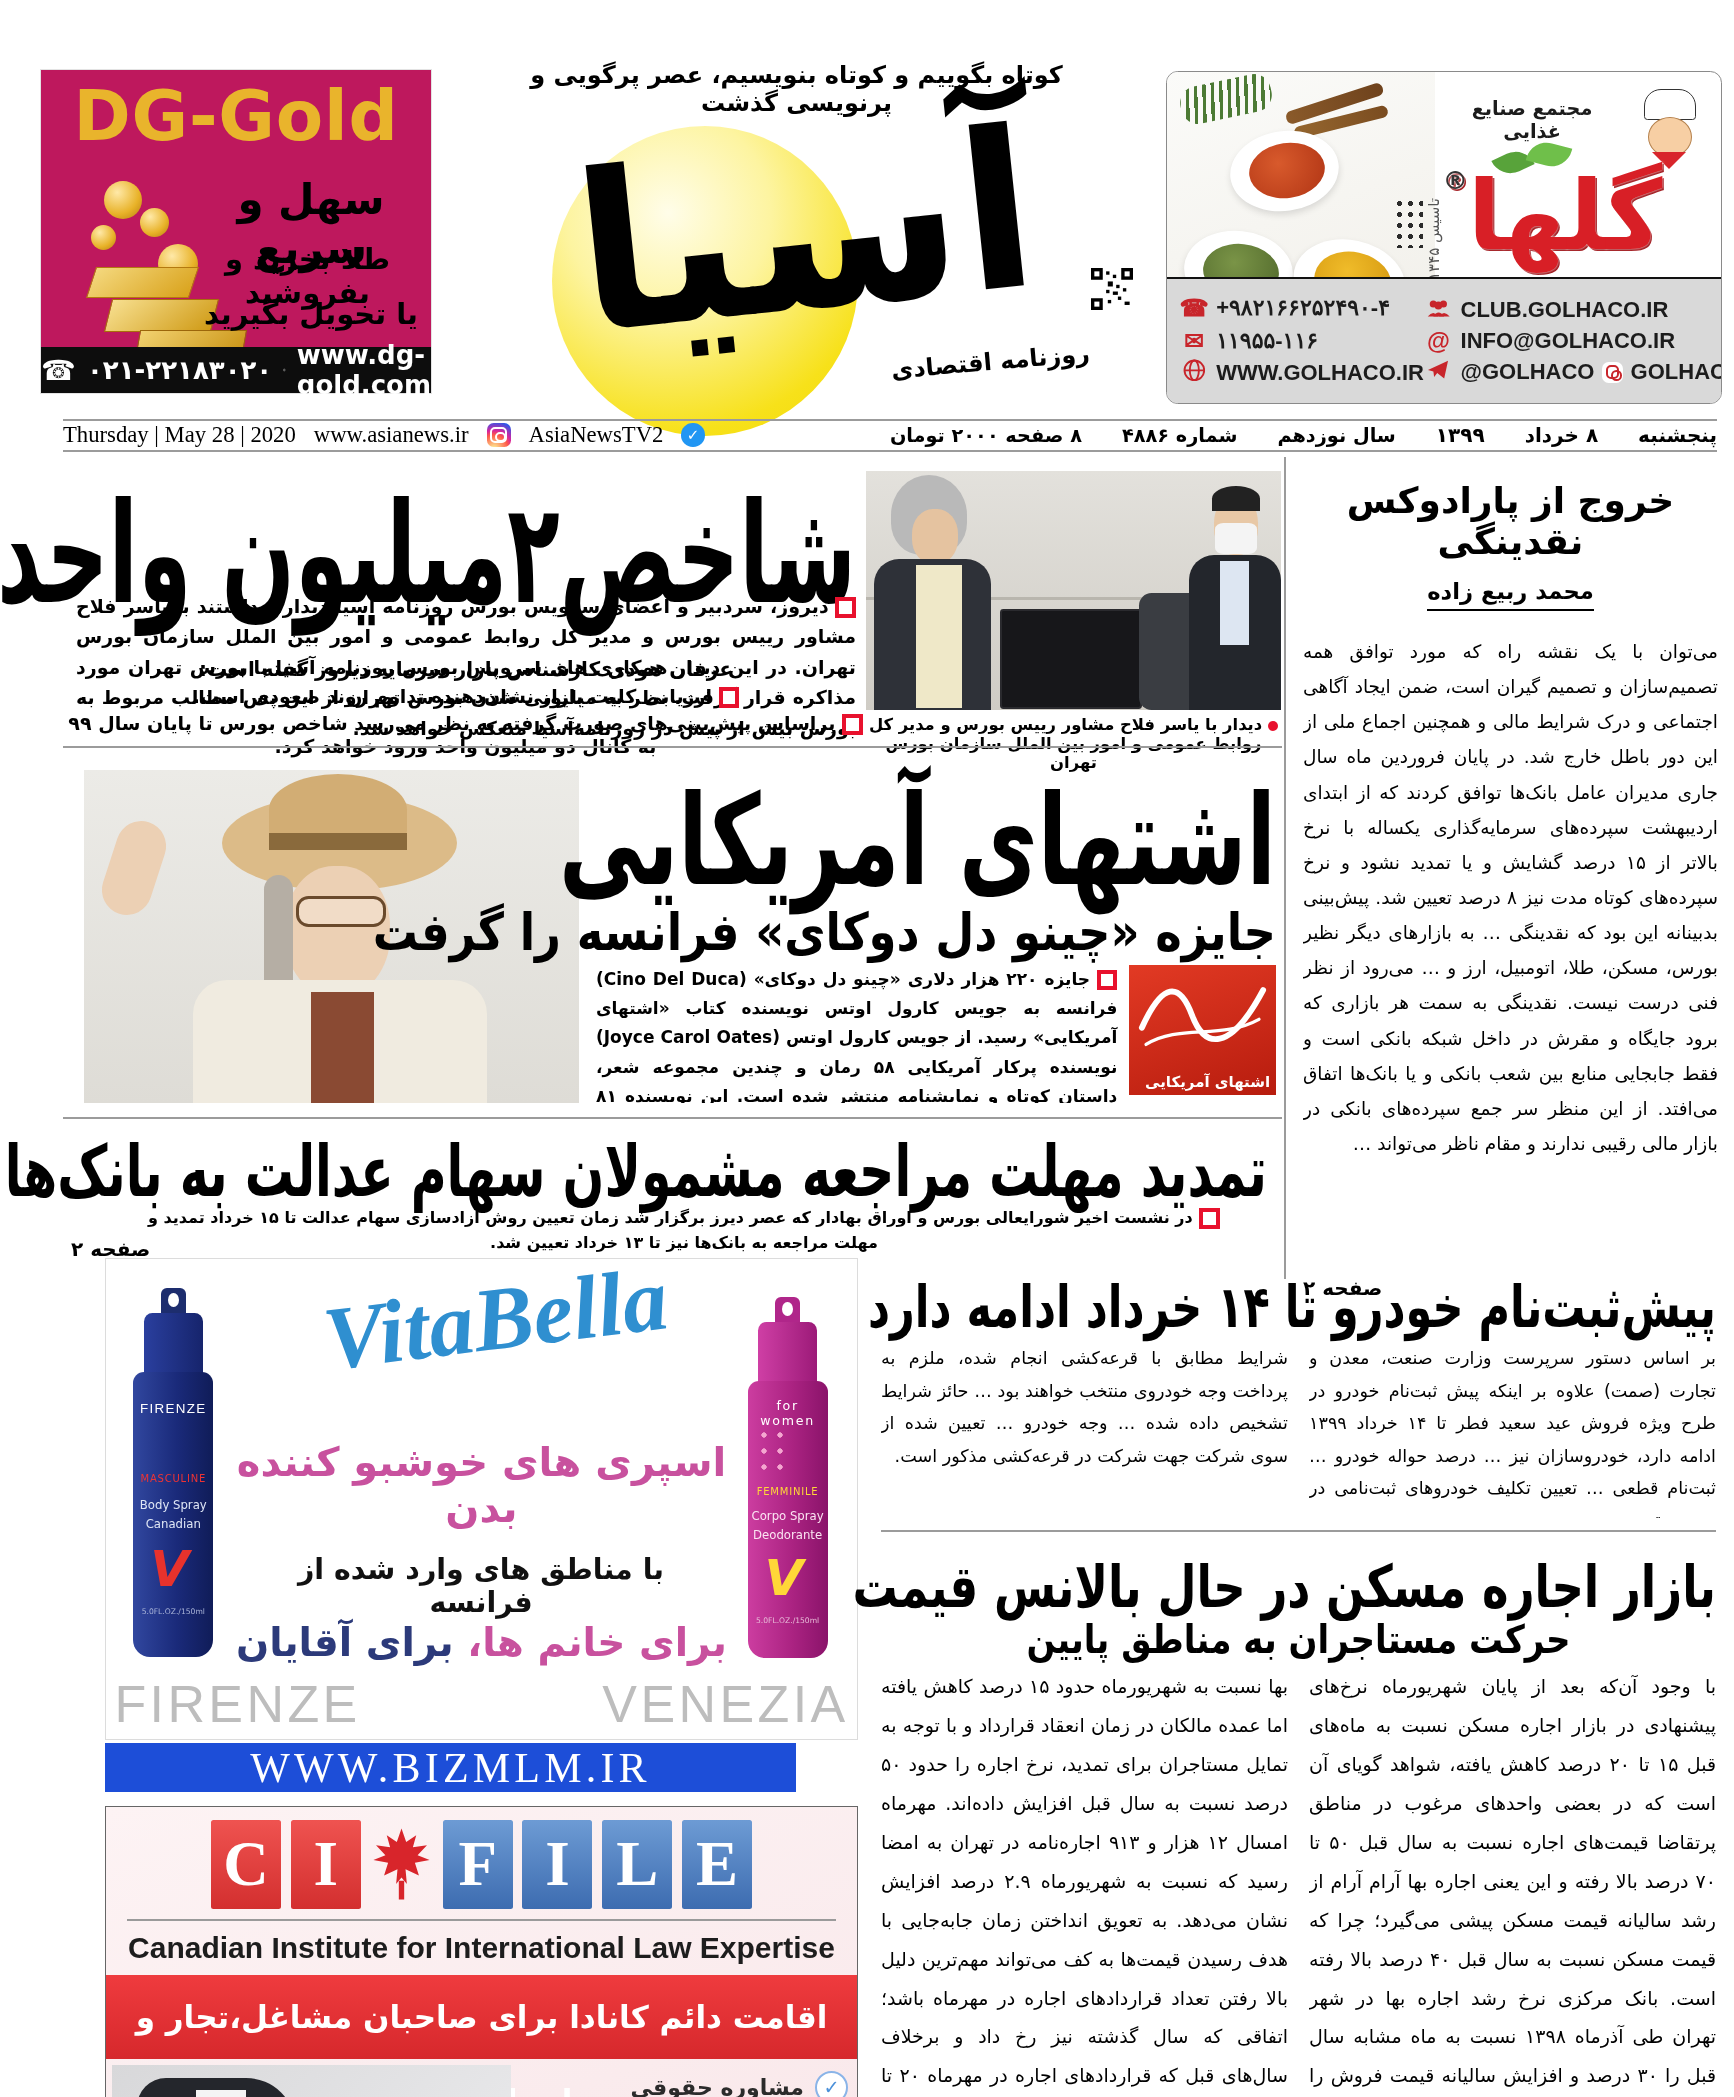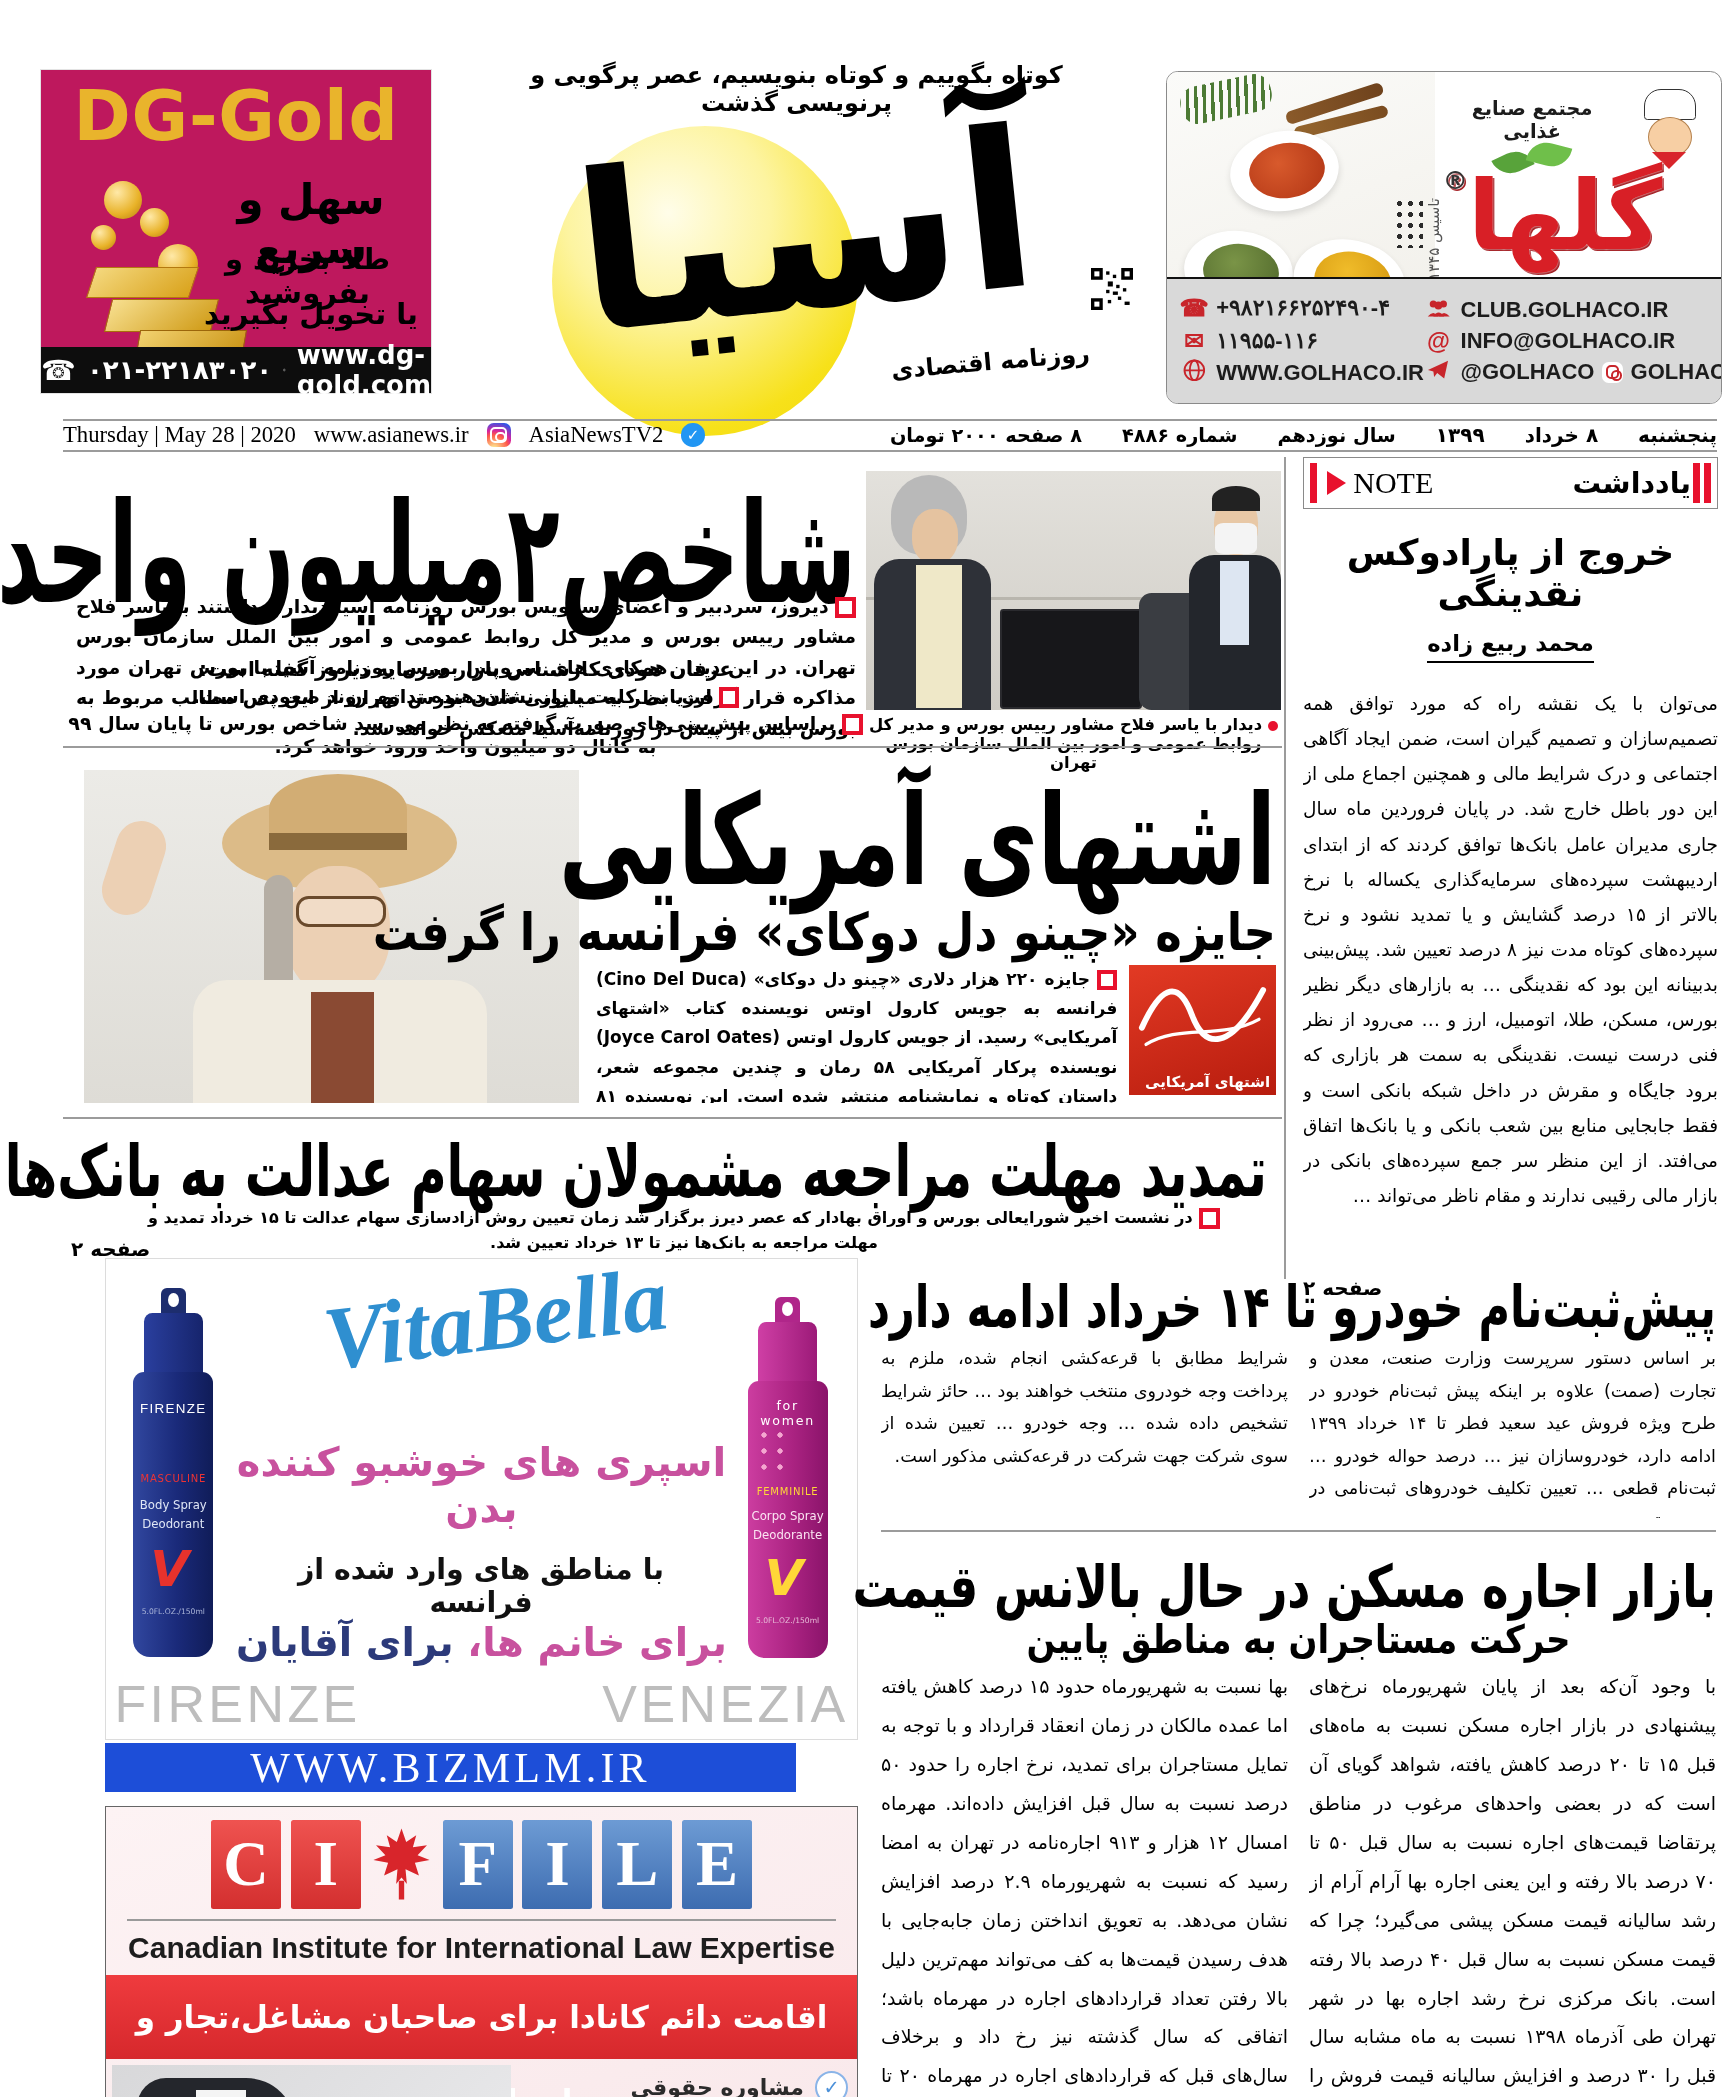--- a/index.html
+++ b/index.html
@@ -183,32 +183,20 @@
       <span class="b" style="font-size:20px">۱۳۹۹</span>
       <span class="b" style="font-size:19.3px">سال نوزدهم</span>
       <span class="b" style="font-size:19.3px">شماره ۴۸۸۶</span>
       <span class="b" style="font-size:19.3px">۸ صفحه ۲۰۰۰ تومان</span>
     </div>
   </div>
   <div class="ruleh" style="left:63px;top:450px;width:1654px"></div>
 
   <div class="rulev" style="left:1284px;top:457px;height:822px"></div>
   <div class="abs" style="left:1303px;top:457px;width:415px;height:843px">
-    <div style="border:1.7px solid #8a8a8a;height:50px;display:flex;align-items:center;justify-content:space-between;padding:0 4.2px">
-      <span style="display:flex;align-items:center">
-        <span class="rbar"></span>
-        <span class="rtri"></span>
-        <span class="serif" style="font-size:30px">NOTE</span>
-      </span>
-      <span style="display:flex;align-items:center">
-        <span class="rtl b" style="font-size:28.5px;margin-left:5.9px">یادداشت</span>
-        <span class="rbar"></span>
-        <span class="rbar"></span>
-      </span>
-    </div>
     <div class="rtl c b" style="font-size:36px;margin-top:23px">خروج از پارادوکس نقدینگی</div>
     <div class="rtl c b" style="font-size:22.7px;margin:16px auto 0;display:table;border-bottom:2.1px solid #000;padding-bottom:5px">محمد ربیع زاده</div>
     <div class="rtl body-txt" style="margin-top:23px;height:608px;overflow:hidden;font-size:18.5px;line-height:1.9">می‌توان با یک نقشه راه که مورد توافق همه تصمیم‌سازان و تصمیم گیران است، ضمن ایجاد آگاهی اجتماعی و درک شرایط مالی و همچنین اجماع ملی از این دور باطل خارج شد. در پایان فروردین ماه سال جاری مدیران عامل بانک‌ها توافق کردند که از ابتدای اردیبهشت سپرده‌های سرمایه‌گذاری یکساله با نرخ بالاتر از ۱۵ درصد گشایش و یا تمدید نشود و نرخ سپرده‌های کوتاه مدت نیز ۸ درصد تعیین شد. پیش‌بینی بدبینانه این بود که نقدینگی … به بازارهای دیگر نظیر بورس، مسکن، طلا، اتومبیل، ارز و … می‌رود از نظر فنی درست نیست. نقدینگی به سمت هر بازاری که برود جایگاه و مقرش در داخل شبکه بانکی است و فقط جابجایی منابع بین شعب بانکی و یا بانک‌ها اتفاق می‌افتد. از این منظر سر جمع سپرده‌های بانکی در بازار مالی رقیبی ندارند و مقام ناظر می‌تواند …</div>
     <div class="rtl b" style="position:absolute;left:0;bottom:0;font-size:20px">صفحه ۲</div>
   </div>
 
   <div class="abs rtl c hl" style="left:63px;top:472px;width:793px;font-size:86px;transform:scale(1.0,1.62)">شاخص۲میلیون واحدی!</div>
 
   <div class="abs" style="left:866px;top:471px;width:415px;height:239px;background:linear-gradient(180deg,#e3e1dc,#cfccc5);overflow:hidden">
     <div class="abs" style="left:0;top:126px;width:100%;height:2.5px;background:#b9b6ae"></div>
@@ -278,21 +266,21 @@
     <div class="abs serif" style="left:138px;top:8.4px;width:503px;font-size:90px;font-style:italic;font-weight:bold;color:#2f8fd0;transform:rotate(-7deg);text-align:center">VitaBella</div>
 
     <div class="abs" style="left:14.7px;top:29px;width:105px;height:378px">
       <div class="abs" style="left:40px;top:0;width:25px;height:29px;background:#1d2d6e;border-radius:5.9px 5.9px 1.7px 1.7px"></div>
       <div class="abs" style="left:47px;top:5px;width:11px;height:14.3px;background:#fff;border-radius:50%"></div>
       <div class="abs" style="left:23px;top:25px;width:59px;height:63px;background:linear-gradient(90deg,#2a3f9e,#16246c);border-radius:8.4px 8.4px 0 0"></div>
       <div class="abs" style="left:12.6px;top:84px;width:80px;height:285px;background:linear-gradient(90deg,#31479f 0%,#1a2a7a 55%,#101c58 100%);border-radius:11px 11px 17px 17px">
         <div style="position:absolute;top:29px;width:100%;text-align:center;color:#fff;font-size:13.4px;letter-spacing:1.3px;font-family:'Liberation Sans',sans-serif">FIRENZE</div>
         <div style="position:absolute;top:101px;width:100%;text-align:center;color:#e33;font-size:10px;letter-spacing:0.8px">MASCULINE</div>
         <div style="position:absolute;top:126px;width:100%;text-align:center;color:#dfe6f5;font-size:11.7px">Body Spray</div>
-        <div style="position:absolute;top:145px;width:100%;text-align:center;color:#dfe6f5;font-size:11.7px">Deodorant</div>
+        <div style="position:absolute;top:145px;width:100%;text-align:center;color:#dfe6f5;font-size:11.7px">Canadian</div>
         <div style="position:absolute;top:235px;width:100%;text-align:center;color:#aab4d8;font-size:7.6px">5.0FL.OZ./150ml</div>
         <div style="position:absolute;top:168px;left:17px;color:#e8322c;font-size:50px;font-style:italic;font-weight:bold">V</div>
       </div>
     </div>
 
     <div class="abs" style="left:629px;top:38px;width:105px;height:369px">
       <div class="abs" style="left:40px;top:0;width:25px;height:29px;background:#b0268a;border-radius:5.9px 5.9px 1.7px 1.7px"></div>
       <div class="abs" style="left:47px;top:5px;width:11px;height:14.3px;background:#fff;border-radius:50%"></div>
       <div class="abs" style="left:23px;top:25px;width:59px;height:63px;background:linear-gradient(90deg,#cf3fa5,#9c1a78);border-radius:8.4px 8.4px 0 0"></div>
       <div class="abs" style="left:12.6px;top:84px;width:80px;height:277px;background:linear-gradient(90deg,#cc3da0 0%,#ab2382 55%,#8a136a 100%);border-radius:11px 11px 17px 17px">

